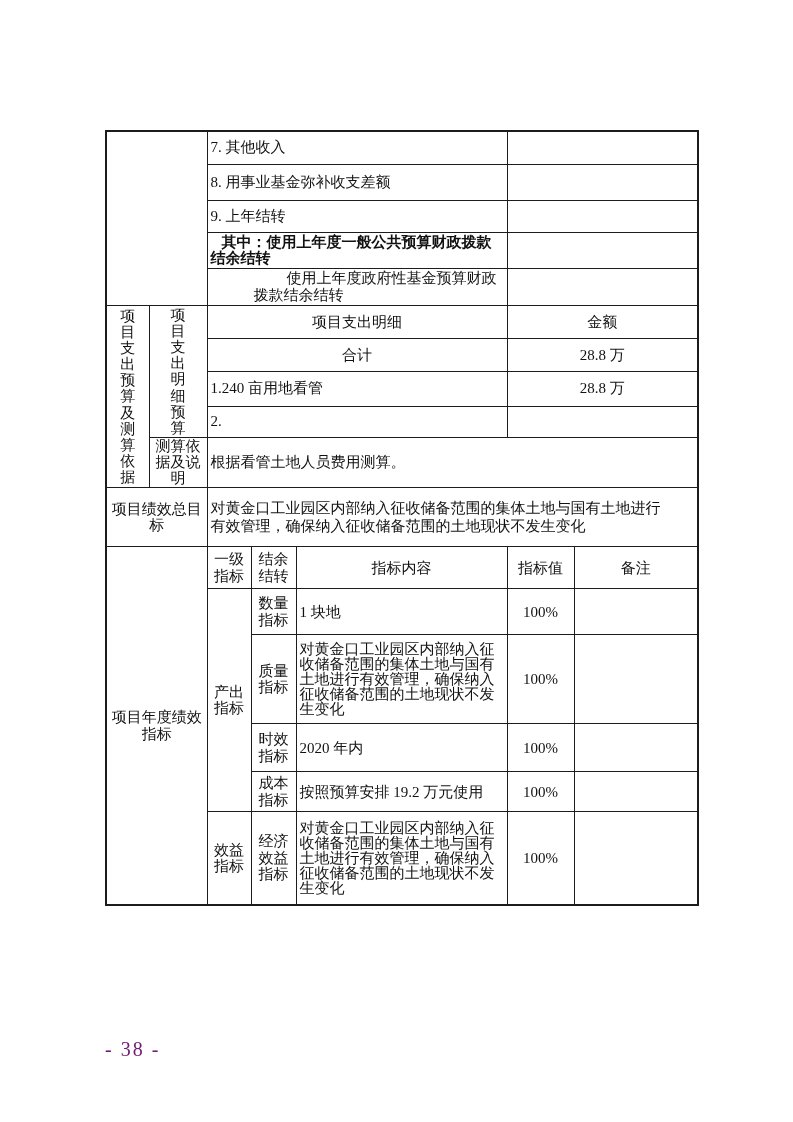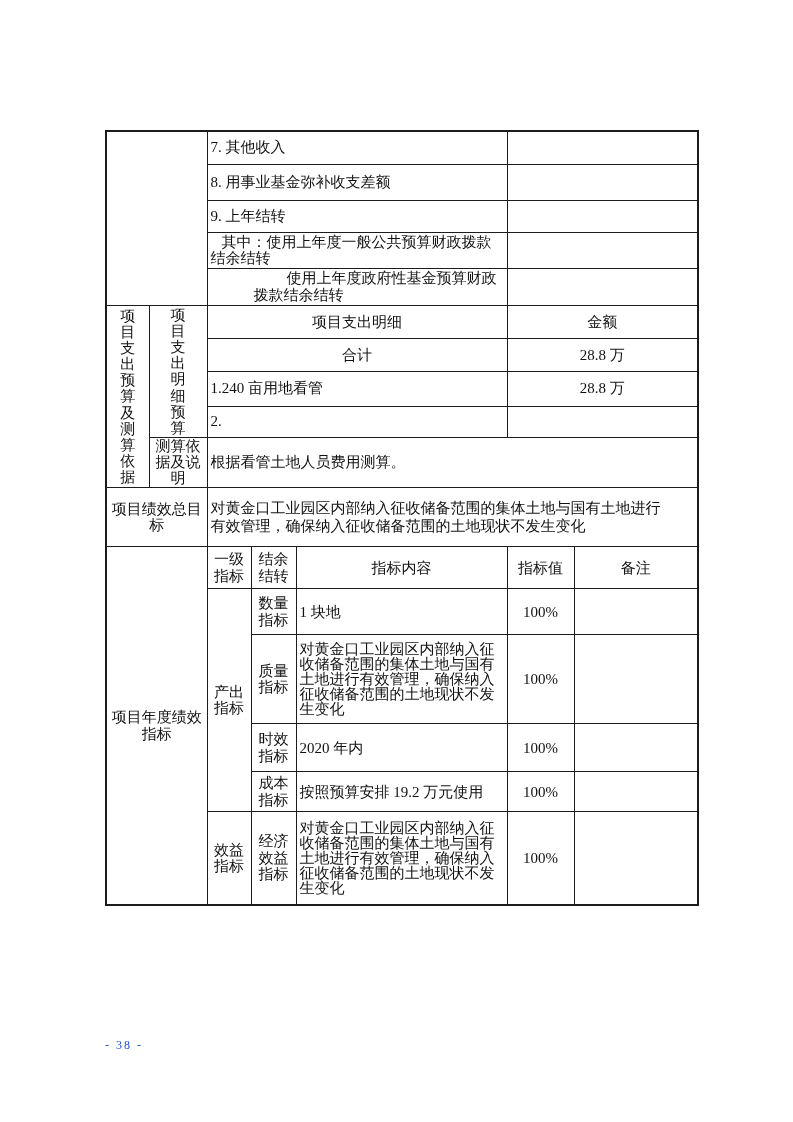--- a/index.html
+++ b/index.html
@@ -22,41 +22,41 @@
     border: 1px solid #1c1c1c;
     font-size: 15px; font-weight: normal;
     line-height: 1.12;
     padding: 1px 3px;
     vertical-align: middle;
     overflow: hidden;
   }
   .left   { text-align: left; }
   .center { text-align: center; }
   .prewrap { white-space: pre-wrap; }
-  .indent-small { text-indent: 11px; }
+  .indent-small { text-indent: 11px; font-weight: bold; }
   .indent-big   { text-indent: 33px; padding-left: 46px; }
   .tight { line-height: 1.0; margin-left: 9px; }
   .goal-text { line-height: 1.2; }
 
   
   .vtext {
     width: 17px; margin: 0 auto;
     word-break: break-all; line-break: anywhere;
     line-height: 1.08; 
   }
   
   .wrap-narrow {
     word-break: break-all; line-break: anywhere;
     line-height: 1.1;
   }
   .basis-label { line-height: 1.05; margin-left: 20px; }
 
   .page-number {
     position: absolute; left: 105px; top: 1038px;
-    font-size: 12px; letter-spacing: 2px; color: #1d4ed8;
+    font-size: 20px; letter-spacing: 2px; color: #701a75;
   }
 </style>
 </head>
 <body>
 
 <div class="page">
 
   <table class="doc-table">
     <colgroup>
       <col style="width:43px">

